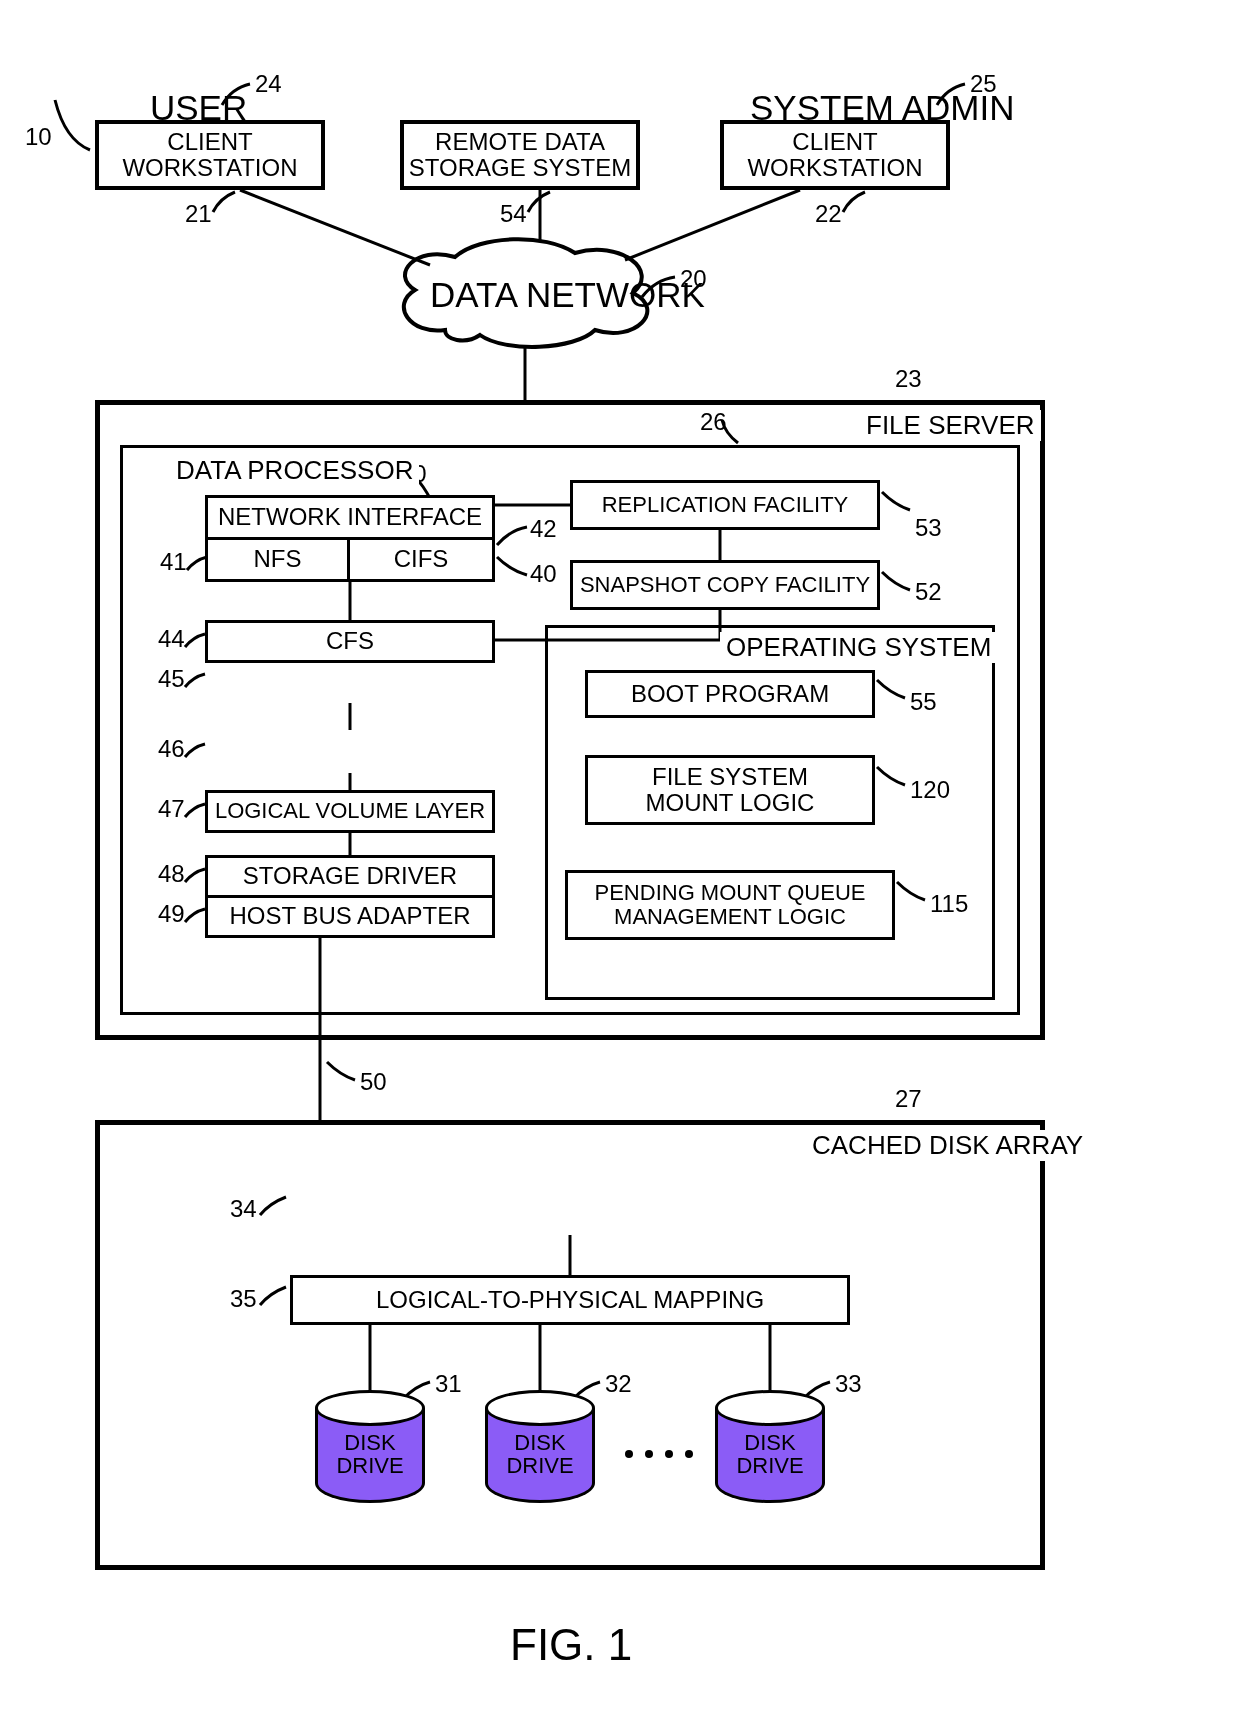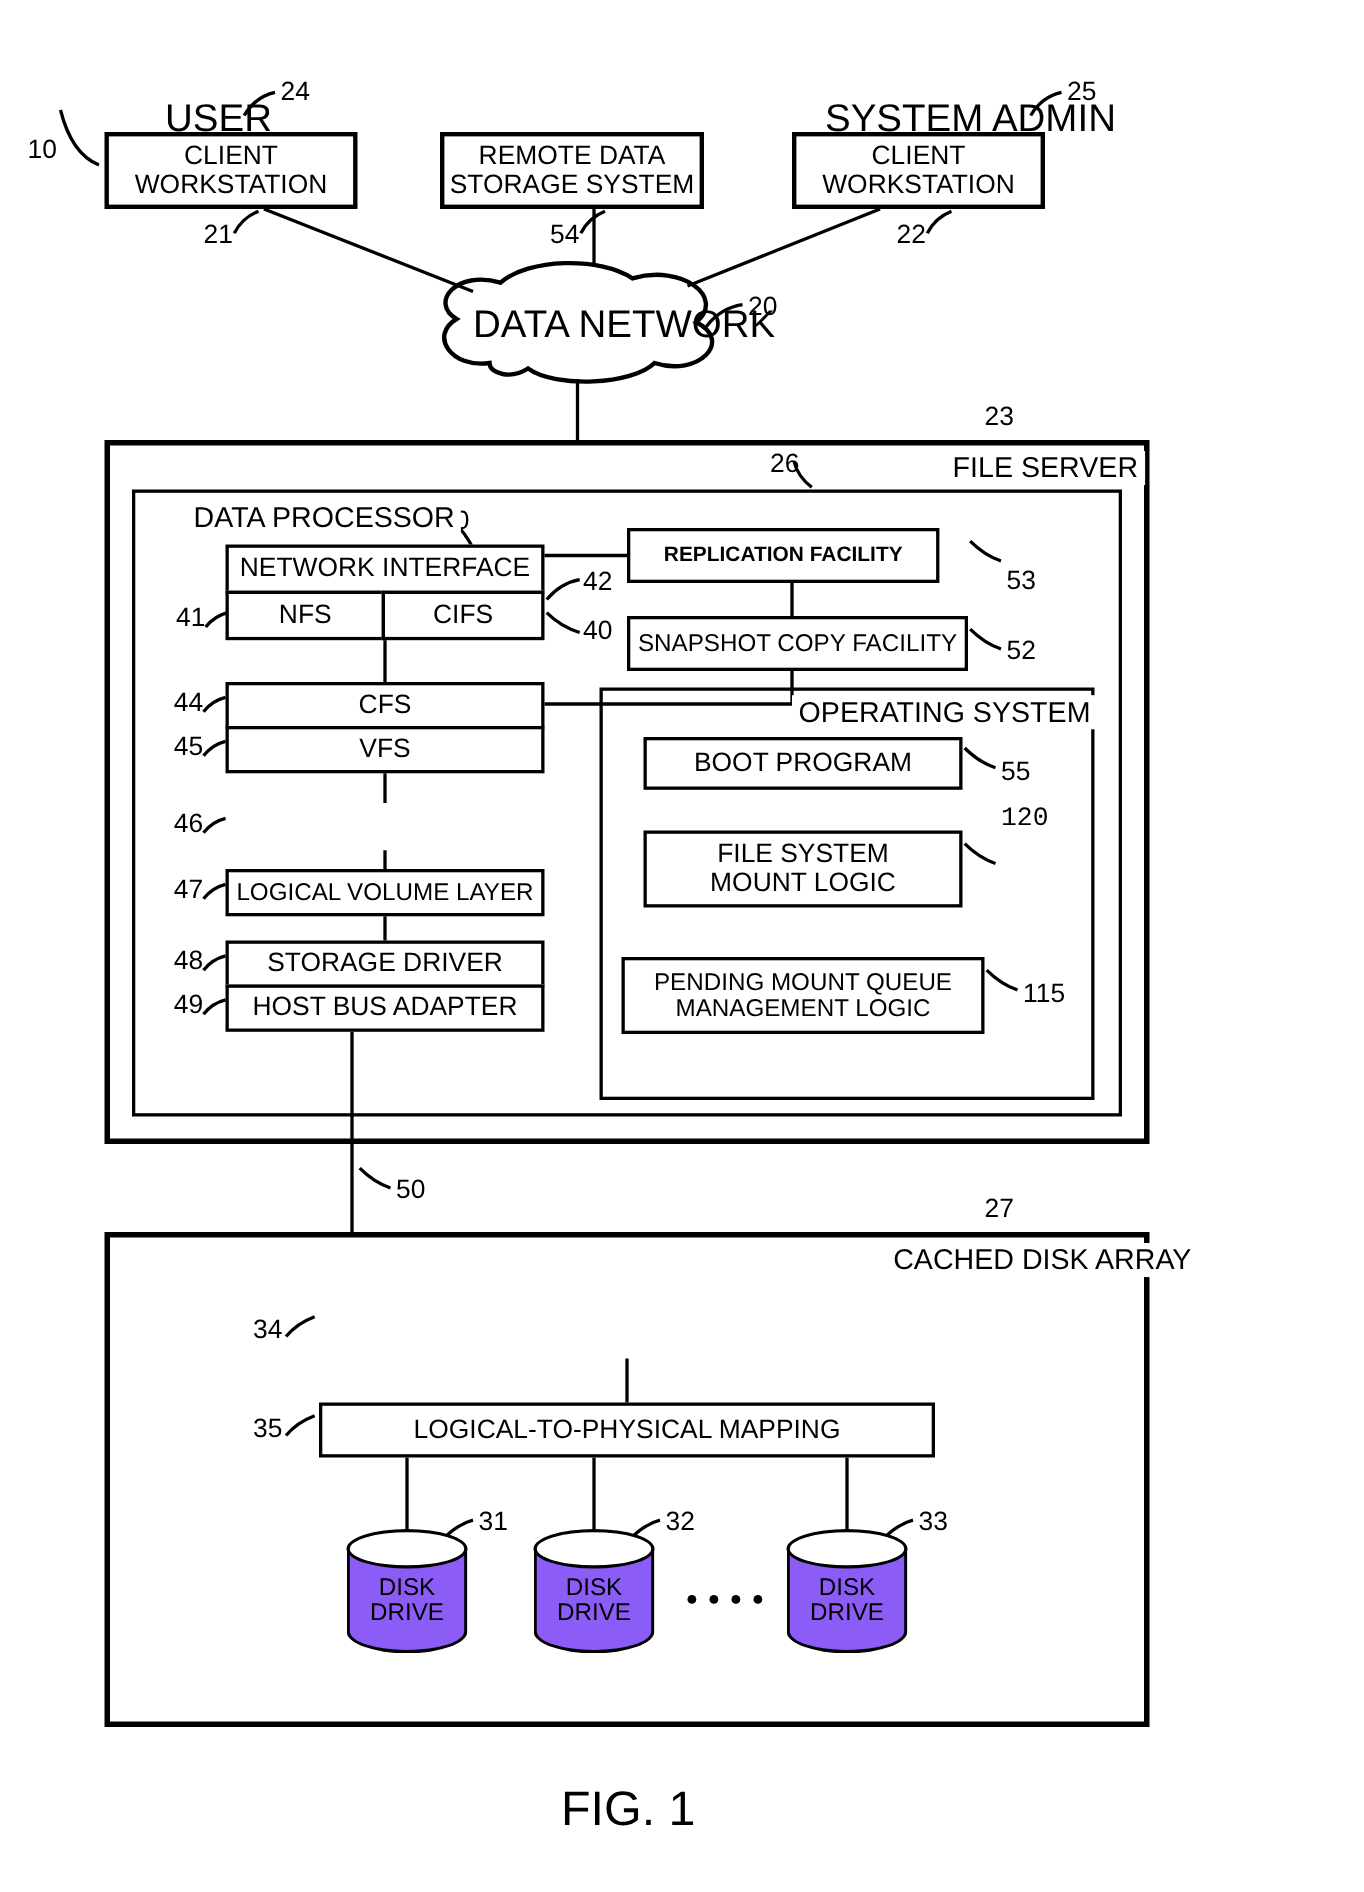--- a/index.html
+++ b/index.html
@@ -178,21 +178,20 @@
   <svg class="wire" style="left:495px; top:525px;" width="40" height="25">
     <path d="M2 20 Q 15 5 32 2" stroke="#000" stroke-width="3" fill="none"></path>
   </svg>
   <span class="ref" style="left:530px; top:515px;">42</span>
   <svg class="wire" style="left:495px; top:555px;" width="40" height="25">
     <path d="M2 2 Q 15 15 32 20" stroke="#000" stroke-width="3" fill="none"></path>
   </svg>
   <span class="ref" style="left:530px; top:560px;">40</span>
 
   <div class="box thin" style="left:205px; top:620px; width:290px; height:43px;">CFS</div>
-  <div class="box thin" style="left:205px; top:660px; width:290px; height:43px;">VFS</div>
   <div class="box thin" style="left:205px; top:790px; width:290px; height:43px; font-size:22px;">LOGICAL VOLUME LAYER</div>
   <div class="box thin" style="left:205px; top:855px; width:290px; height:43px;">STORAGE DRIVER</div>
   <div class="box thin" style="left:205px; top:895px; width:290px; height:43px;">HOST BUS ADAPTER</div>
 
   <span class="ref" style="left:158px; top:625px;">44</span>
   <svg class="wire" style="left:183px; top:632px;" width="25" height="20">
       <path d="M22 2 Q 10 5 2 15" stroke="#000" stroke-width="3" fill="none"></path>
     </svg>
   <span class="ref" style="left:158px; top:665px;">45</span>
   <svg class="wire" style="left:183px; top:672px;" width="25" height="20">
@@ -210,21 +209,21 @@
   <svg class="wire" style="left:183px; top:867px;" width="25" height="20">
       <path d="M22 2 Q 10 5 2 15" stroke="#000" stroke-width="3" fill="none"></path>
     </svg>
   <span class="ref" style="left:158px; top:900px;">49</span>
   <svg class="wire" style="left:183px; top:907px;" width="25" height="20">
       <path d="M22 2 Q 10 5 2 15" stroke="#000" stroke-width="3" fill="none"></path>
     </svg>
 
   <div class="box thin" style="left:190px; top:605px; width:320px; height:350px; background:transparent; z-index:-1;"></div>
 
-  <div class="box thin" style="left:570px; top:480px; width:284px; height:50px; font-size:19px;font-weight:bold;">REPLICATION FACILITY</div>
+  <div class="box thin" style="left:570px; top:480px; width:310px; height:50px; font-size:22px;">REPLICATION FACILITY</div>
   <svg class="wire" style="left:880px; top:490px;" width="35" height="25">
       <path d="M2 2 Q 15 15 30 20" stroke="#000" stroke-width="3" fill="none"></path>
     </svg>
   <span class="ref" style="left:915px; top:498px;margin-top:16px;">53</span>
 
   <div class="box thin" style="left:570px; top:560px; width:310px; height:50px; font-size:22px;">SNAPSHOT COPY FACILITY</div>
   <svg class="wire" style="left:880px; top:570px;" width="35" height="25">
       <path d="M2 2 Q 15 15 30 20" stroke="#000" stroke-width="3" fill="none"></path>
     </svg>
   <span class="ref" style="left:915px; top:578px;">52</span>
@@ -236,21 +235,21 @@
   <svg class="wire" style="left:875px; top:678px;" width="35" height="25">
       <path d="M2 2 Q 15 15 30 20" stroke="#000" stroke-width="3" fill="none"></path>
     </svg>
   <span class="ref" style="left:910px; top:688px;">55</span>
 
   <div class="box thin" style="left:585px; top:755px; width:290px; height:70px; white-space:pre;">FILE SYSTEM
 MOUNT LOGIC</div>
   <svg class="wire" style="left:875px; top:765px;" width="35" height="25">
       <path d="M2 2 Q 15 15 30 20" stroke="#000" stroke-width="3" fill="none"></path>
     </svg>
-  <span class="ref" style="left:910px; top:731px;font-family:Liberation Mono, monospace;">120</span>
+  <span class="ref" style="left:910px; top:776px;">120</span>
 
   <div class="box thin" style="left:565px; top:870px; width:330px; height:70px; white-space:pre; font-size:22px;">PENDING MOUNT QUEUE
 MANAGEMENT LOGIC</div>
   <svg class="wire" style="left:895px; top:880px;" width="35" height="25">
       <path d="M2 2 Q 15 15 30 20" stroke="#000" stroke-width="3" fill="none"></path>
     </svg>
   <span class="ref" style="left:930px; top:890px;">115</span>
 
   <svg class="wire" style="left:0; top:0;" width="1240" height="1100">
 

